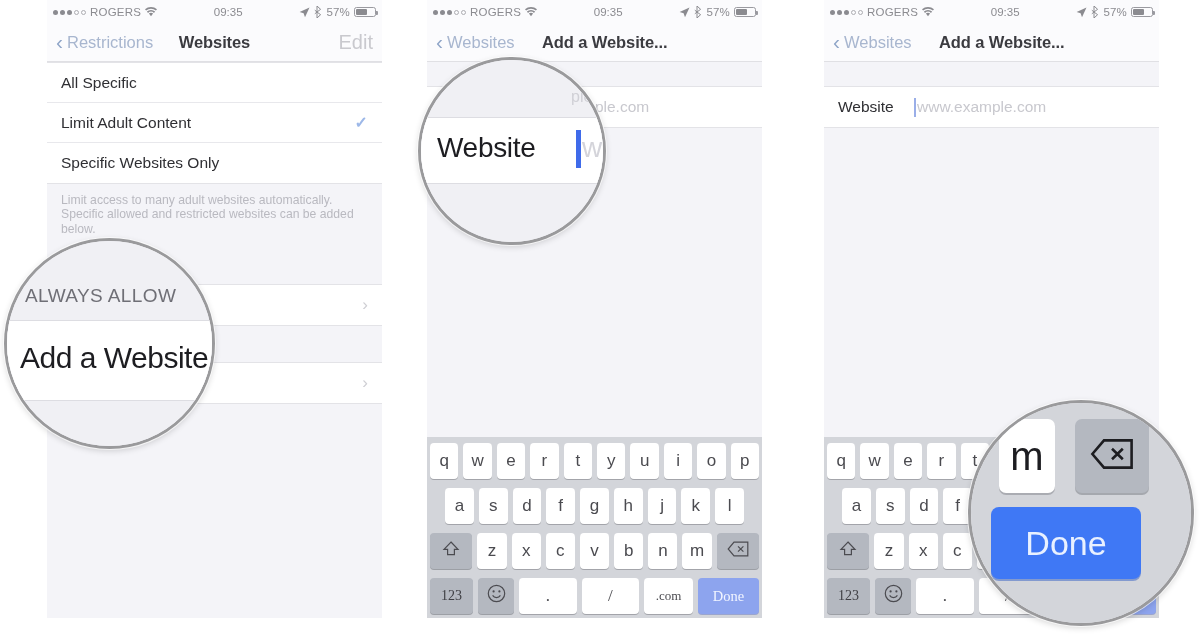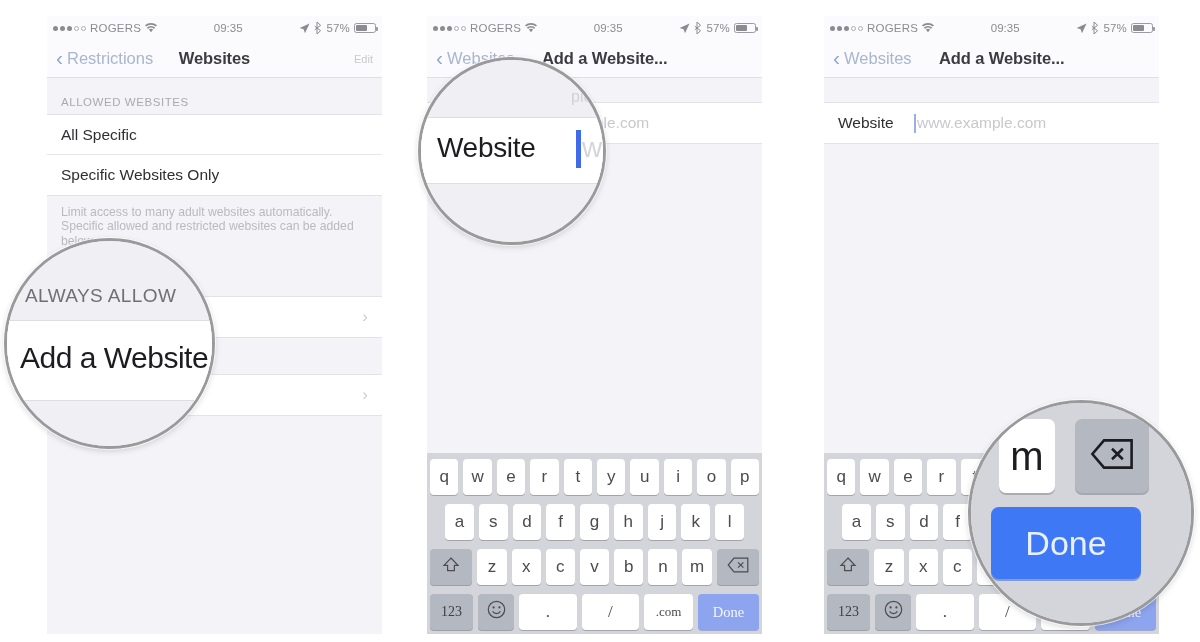--- a/index.html
+++ b/index.html
@@ -17,21 +17,21 @@
   .stage {
     position: relative;
     width: 1200px;
     height: 642px;
     background: #ffffff;
   }
 
   
   .panel {
     position: absolute;
-    top: 16px;
+    top: 0;
     width: 335px;
     height: 618px;
     background: #ffffff;
     overflow: hidden;
   }
   #panel-1 { left: 47px; }
   #panel-2 { left: 427px; }
   #panel-3 { left: 824px; }
 
   
@@ -102,21 +102,21 @@
     left: 0; right: 0;
     text-align: center;
     font-size: 16.5px;
     font-weight: bold;
     color: #3b3b40;
     letter-spacing: -.1px;
   }
   .nav-title.left-bias { text-align: left; padding-left: 115px; }
   .nav-right {
     margin-left: auto;
-    font-size: 11px;
+    font-size: 20px;
     color: #c9c9ce;
     z-index: 2;
   }
 
   
   .tableview { background: #f4f4f8; height: calc(100% - 62px); overflow: hidden; }
   .group-header {
     font-size: 11.5px;
     color: #a9a9b0;
     letter-spacing: .55px;
@@ -341,24 +341,28 @@
     <div class="navbar">
       <div class="nav-back">
         <span class="chev">‹</span>
         <span>Restrictions</span>
       </div>
       <div class="nav-title">Websites</div>
       <div class="nav-right">Edit</div>
     </div>
 
     <div class="tableview">
-      <div class="group-header">ALLOWED WEBSITES</div>
       <div class="cells">
         <div class="cell">
           <span>All Specific</span>
+        </div>
+        <div class="cell">
+          <span>Limit Adult Content</span>
+          <span class="spacer"></span>
+          <span class="check">✓</span>
         </div>
         <div class="cell">
           <span>Specific Websites Only</span>
         </div>
       </div>
       <div class="footnote">Limit access to many adult websites automatically. Specific allowed and restricted websites can be added below.</div>
 
       <div class="group-header">ALWAYS ALLOW</div>
       <div class="cells">
         <div class="cell">

